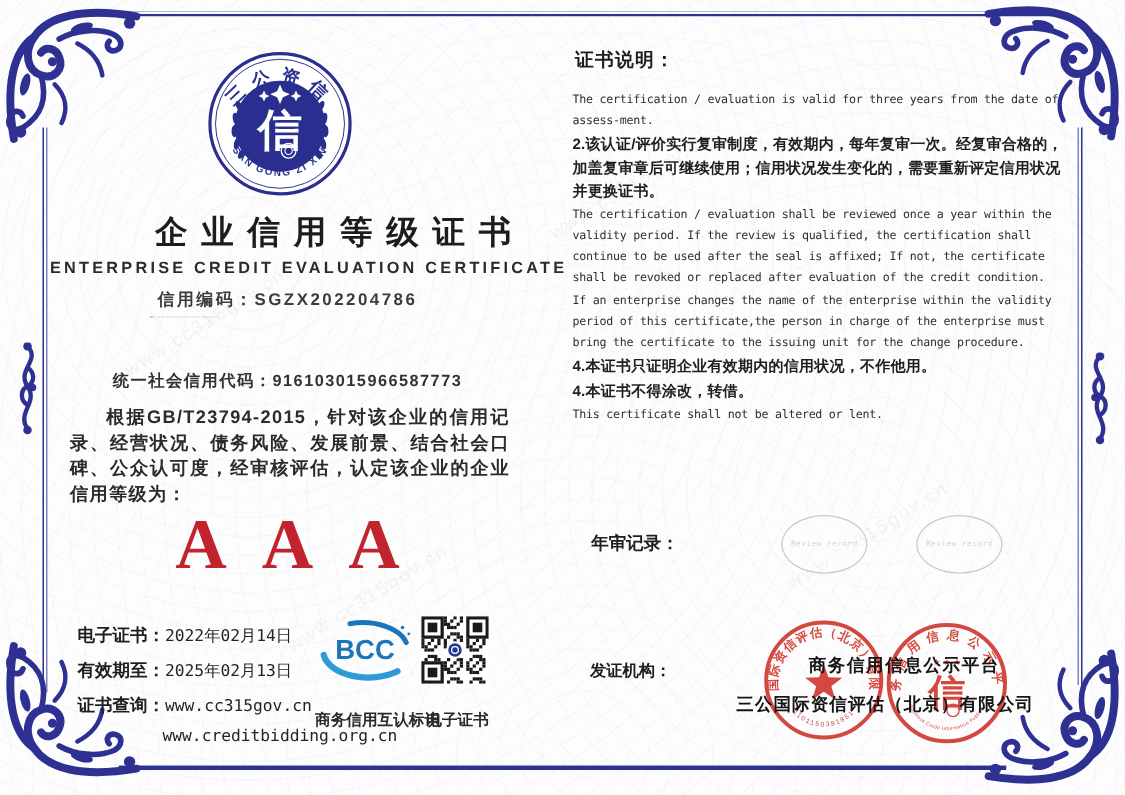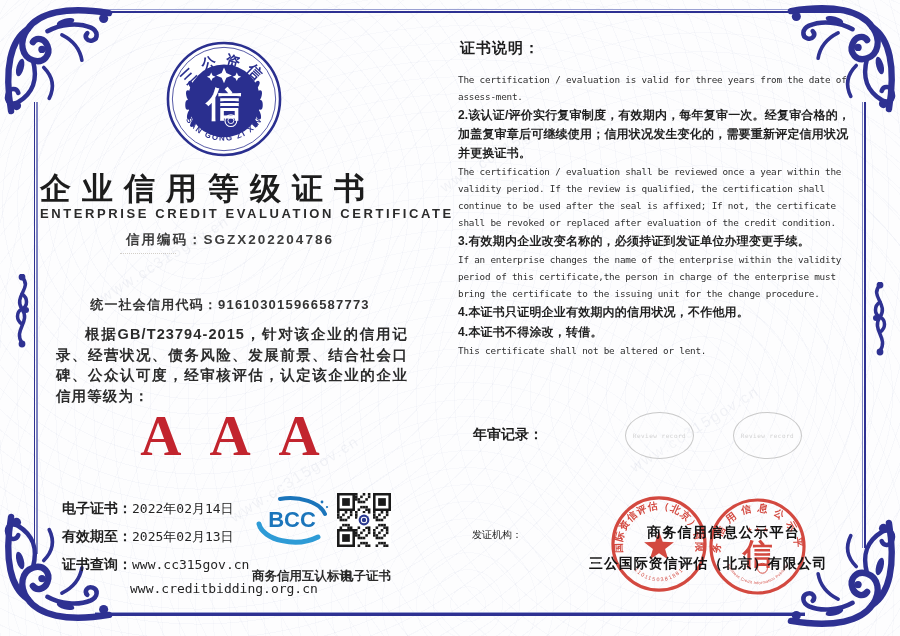--- a/index.html
+++ b/index.html
@@ -26,23 +26,23 @@
   .corner.tl{left:2px;top:4px;}
   .corner.tr{right:2px;top:2px;transform:scaleX(-1);}
   .corner.bl{left:2px;bottom:12px;transform:scaleY(-1);}
   .corner.br{right:2px;bottom:6px;transform:scale(-1,-1);}
   .side-orn{position:absolute;width:32px;height:74px;}
   .side-orn.left{left:6px;top:274px;}
   .side-orn.right{right:4px;top:282px;transform:scaleX(-1);}
   
   .left-col{position:absolute;left:40px;top:0;width:380px;}
   .emblem{position:absolute;left:125px;top:40px;width:118px;height:118px;}
-  .cert-title{position:absolute;top:168px;width:380px;text-align:left;
+  .cert-title{position:absolute;top:168px;width:380px;text-align:right;
     font-family:"Liberation Serif","DejaVu Serif",serif;font-weight:700;
-    font-size:31px;letter-spacing:11px;color:#1c1c1c;white-space:nowrap;}
+    font-size:26px;letter-spacing:11px;color:#1c1c1c;white-space:nowrap;}
   .cert-subtitle{position:absolute;top:206px;width:380px;text-align:center;
     font-size:13px;letter-spacing:2.6px;color:#2b2b2b;font-weight:700;white-space:nowrap;}
   .credit-code{position:absolute;top:231px;width:380px;text-align:center;
     font-size:13.5px;font-weight:700;letter-spacing:2px;color:#3c3c3c;}
   .faint-mark{position:absolute;top:253px;left:80px;width:56px;height:5px;
     border-top:1px dotted rgba(160,150,135,0.45);}
   .uscc{position:absolute;top:296px;width:380px;text-align:center;
     font-size:13px;font-weight:700;letter-spacing:1.2px;color:#333;}
   .statement{position:absolute;top:324px;left:16px;width:352px;
     font-size:14.5px;font-weight:700;line-height:20.5px;letter-spacing:1.1px;
@@ -61,21 +61,21 @@
   .instr-list{position:absolute;left:458px;top:71px;width:402px;}
   .instr-zh{font-size:12px;font-weight:700;line-height:19px;letter-spacing:0.2px;color:#1f1f1f;}
   .instr-en{font-family:"DejaVu Sans Mono","Liberation Mono",monospace;font-size:9.3px;letter-spacing:-0.2px;line-height:17px;color:#2e2e2e;}
   .instr-item{margin-bottom:1px;}
   .review-label{position:absolute;left:473px;top:426px;font-size:14px;font-weight:700;color:#1e1e1e;}
   .oval{position:absolute;width:67px;height:45px;border:1px solid #c9c9c9;border-radius:50%;
     display:flex;align-items:center;justify-content:center;background:rgba(255,255,255,0.25);}
   .oval span{font-family:"DejaVu Sans Mono",monospace;font-size:6px;color:#d2d2d2;letter-spacing:0.5px;}
   .oval.o1{left:625px;top:412px;}
   .oval.o2{left:733px;top:412px;}
-  .issuer-label{position:absolute;left:472px;top:528px;font-size:10px;font-weight:400;color:#1e1e1e;}
+  .issuer-label{position:absolute;left:472px;top:528px;font-size:13px;font-weight:700;color:#1e1e1e;}
   .stamp{position:absolute;}
   .stamp.s1{left:610px;top:495px;width:98px;height:98px;}
   .stamp.s2{left:708px;top:497px;width:99px;height:99px;}
   .issuer-line1{position:absolute;left:647px;top:524px;font-size:14px;font-weight:700;letter-spacing:1.3px;color:#141414;z-index:5;white-space:nowrap;}
   .issuer-line2{position:absolute;left:589px;top:555px;font-size:14px;font-weight:700;letter-spacing:0.9px;color:#141414;z-index:5;white-space:nowrap;}
   svg text{font-family:"Liberation Sans","DejaVu Sans",sans-serif;}
 </style>
 </head>
 <body>
 
@@ -387,21 +387,20 @@
 
   <div class="instr-list">
     <div class="instr-item">
       <div class="instr-en">The certification / evaluation is valid for three years from the date of assess-ment.</div>
     </div>
     <div class="instr-item">
       <div class="instr-zh">2.该认证/评价实行复审制度，有效期内，每年复审一次。经复审合格的，加盖复审章后可继续使用；信用状况发生变化的，需要重新评定信用状况并更换证书。</div>
       <div class="instr-en">The certification / evaluation shall be reviewed once a year within the validity period. If the review is qualified, the certification shall continue to be used after the seal is affixed; If not, the certificate shall be revoked or replaced after evaluation of the credit condition.</div>
     </div>
     <div class="instr-item">
-      <div class="instr-zh">3.有效期内企业改变名称的，必须持证到发证单位办理变更手续。</div>
       <div class="instr-en">If an enterprise changes the name of the enterprise within the validity period of this certificate,the person in charge of the enterprise must bring the certificate to the issuing unit for the change procedure.</div>
     </div>
     <div class="instr-item">
       <div class="instr-zh">4.本证书只证明企业有效期内的信用状况，不作他用。</div>
     </div>
     <div class="instr-item">
       <div class="instr-zh">4.本证书不得涂改，转借。</div>
       <div class="instr-en">This certificate shall not be altered or lent.</div>
     </div>
   </div>

